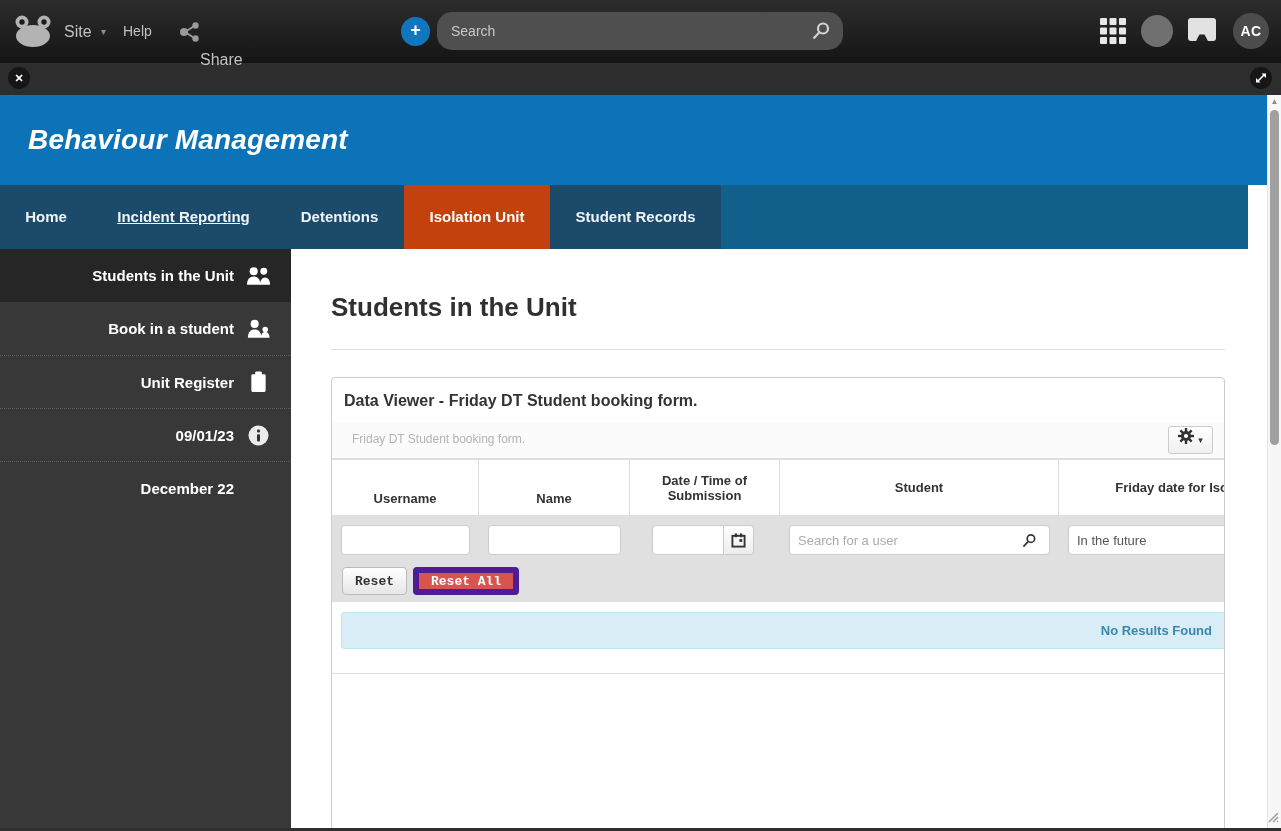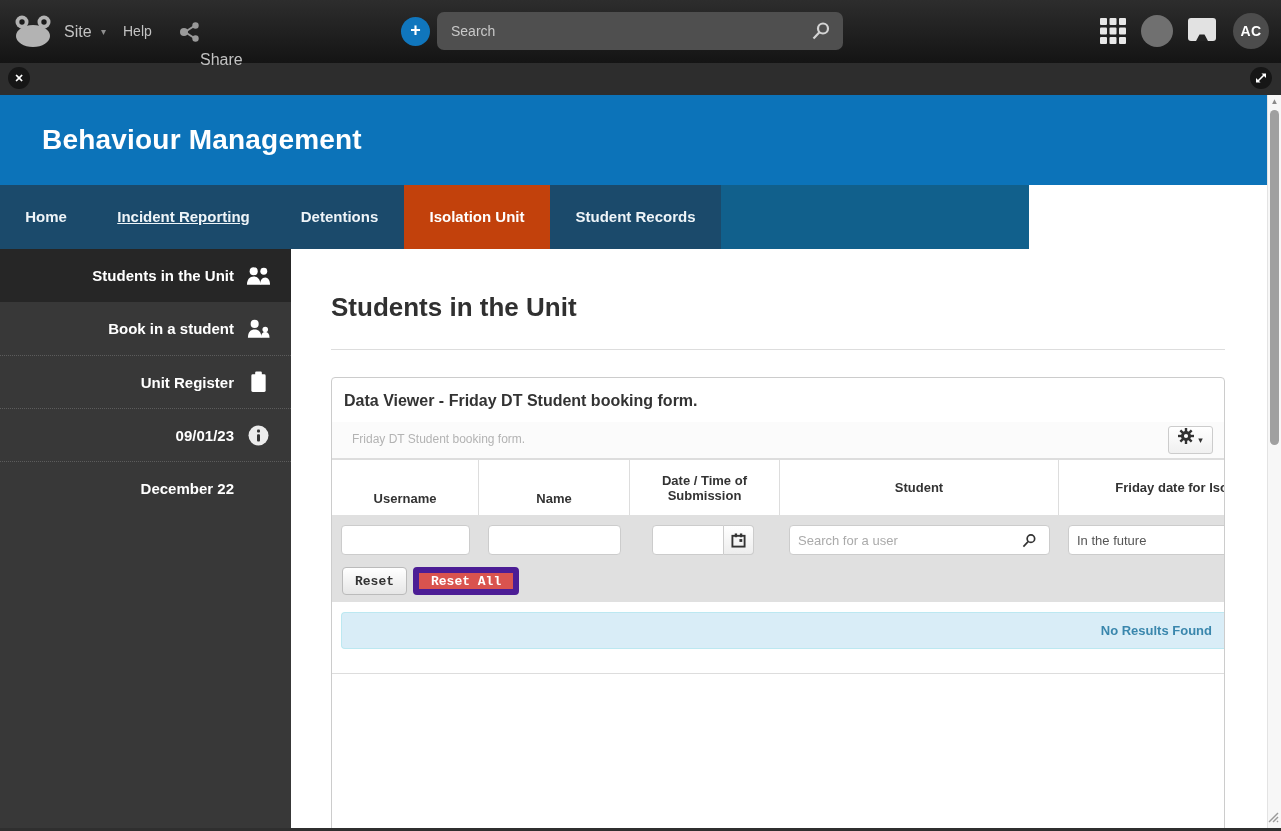--- a/index.html
+++ b/index.html
@@ -13,44 +13,44 @@
   .topbar .frog { position:absolute; left:14px; top:14px; }
   .tb-label { position:absolute; top:0; height:63px; line-height:63px; color:#c2c2c2; cursor:pointer; }
   .tb-site { left:64px; font-size:16px; }
   .tb-caret { position:absolute; left:101px; top:0; height:63px; line-height:63px; font-size:10px; color:#8f8f8f; }
   .tb-help { left:123px; font-size:14px; }
   .tb-share-icon { position:absolute; left:179px; top:21px; }
   .tb-share { left:200px; font-size:16px;margin-top:28px; }
   .plus-btn { position:absolute; left:401px; top:17px; width:29px; height:29px; border-radius:50%;
     background:#1076bd; color:#fff; font-size:18px; font-weight:bold; text-align:center; line-height:27px; cursor:pointer; }
   .search-box { position:absolute; left:437px; top:12px; width:406px; height:38px;
-    background:#4f4f4f; border-radius:7px; }
+    background:#4f4f4f; border-radius:15px; }
   .search-box input { position:absolute; left:0; top:0; width:100%; height:100%; background:transparent;
     border:none; outline:none; color:#e8e8e8; font-size:14px; padding:0 40px 0 14px; font-family:"Liberation Sans",sans-serif; }
   .search-box input::placeholder { color:#c9c9c9; opacity:1; }
   .search-box .mag { position:absolute; right:12px; top:9px; }
   .grid-icon { position:absolute; left:1100px; top:18px; cursor:pointer; }
   .tb-circle { position:absolute; left:1141px; top:15px; width:32px; height:32px; border-radius:50%; background:#707070; cursor:pointer; }
   .screen-icon { position:absolute; left:1188px; top:18px; cursor:pointer; }
   .avatar { position:absolute; left:1233px; top:13px; width:36px; height:36px; border-radius:50%;
     background:#4c4c4c; color:#fff; font-size:14px; font-weight:bold; text-align:center; line-height:36px; letter-spacing:.5px; cursor:pointer; }
 
   
   .subbar { position:absolute; left:0; top:63px; width:1281px; height:32px; background:#2d2d2d; z-index:29; }
   .close-btn { position:absolute; left:8px; top:4px; width:22px; height:22px; border-radius:50%;
     background:#161616; color:#fff; font-size:11px; font-weight:bold; text-align:center; line-height:22px; cursor:pointer; }
   .expand-btn { position:absolute; left:1250px; top:4px; width:22px; height:22px; border-radius:50%; background:#161616; cursor:pointer; }
   .expand-btn svg { position:absolute; left:4px; top:4px; }
 
   
   .app { position:absolute; left:0; top:95px; width:1267px; height:733px; background:#fff; }
   .blue-header { width:1267px; height:90px; background:#0c73b9; }
-  .blue-header h1 { padding:29px 0 0 42px; color:#fff; font-size:28px; font-weight:bold; letter-spacing:.2px; }
-
-  .navbar { display:flex; width:1029px; height:64px; background:#11608c;justify-content:center; }
+  .blue-header h1 { padding:29px 0 0 28px; color:#fff; font-size:28px; font-weight:bold; letter-spacing:.2px;font-style:italic; }
+
+  .navbar { display:flex; width:1248px; height:64px; background:#11608c;justify-content:center; }
   .tab { height:64px; line-height:64px; text-align:center; color:#eef4f8; font-size:15px; font-weight:bold;
     background:#1b4a6b; cursor:pointer; }
   .tab.active { background:#c2410c; color:#fff; }
   .tab:nth-child(1){width:92px;} .tab:nth-child(2){width:183px;text-decoration:underline;} .tab:nth-child(3){width:129px;}
   .tab:nth-child(4){width:146px;} .tab:nth-child(5){width:171px;} .tab:nth-child(6){width:157px;}
   .nav-fill { flex:1; background:#11608c; }
 
   .body-row { display:flex; width:1267px; height:579px; }
   .sidebar { width:291px; height:579px; background:#383838; flex:none; }
   .side-item { height:53px; display:flex; align-items:center; justify-content:flex-end;

